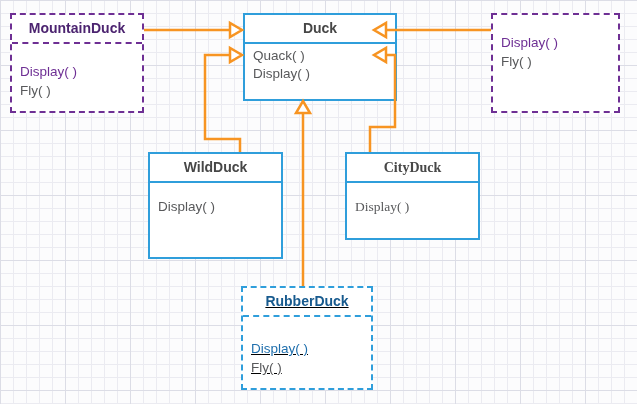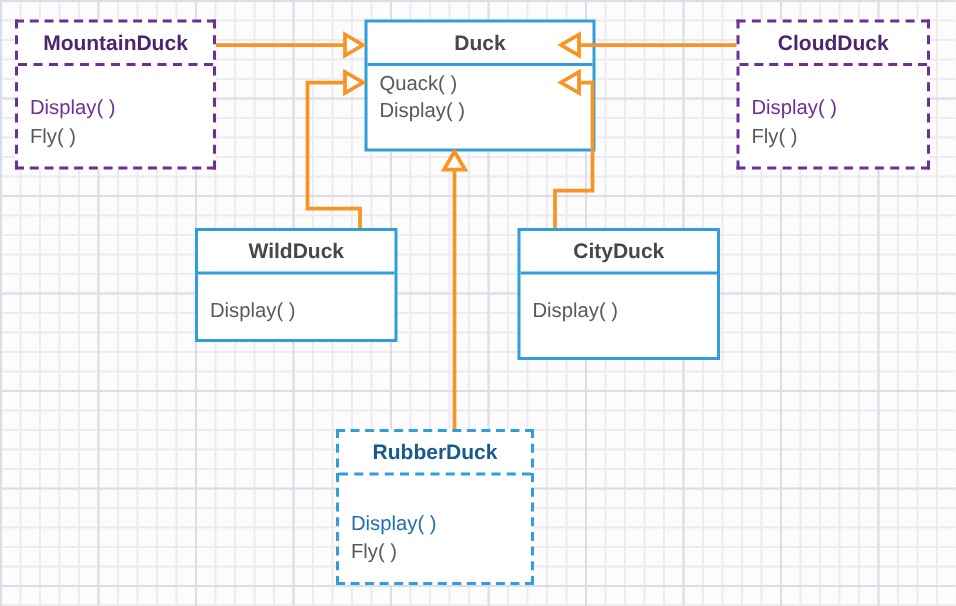--- a/index.html
+++ b/index.html
@@ -91,42 +91,41 @@
 
   <div class="uml-box solid-blue" style="left:243px; top:13px; width:154px; height:88px;">
     <div class="uml-title">Duck</div>
     <div class="uml-methods">
       <div class="mm">Quack( )</div>
       <div class="mm">Display( )</div>
     </div>
   </div>
 
   <div class="uml-box dashed-purple" style="left:491px; top:13px; width:129px; height:100px;">
-    <div class="uml-title">CloudDuck</div>
     <div class="uml-methods pad-lg lh-19">
       <div class="mm accent-purple">Display( )</div>
       <div class="mm">Fly( )</div>
     </div>
   </div>
 
-  <div class="uml-box solid-blue" style="left:130px; top:152px; width:135px; height:76px;">
+  <div class="uml-box solid-blue" style="left:148px; top:152px; width:135px; height:107px;">
     <div class="uml-title">WildDuck</div>
     <div class="uml-methods pad-md">
       <div class="mm">Display( )</div>
     </div>
   </div>
 
-  <div class="uml-box solid-blue" style="left:345px; top:152px; width:135px; height:88px;">
+  <div class="uml-box solid-blue" style="left:345px; top:152px; width:135px; height:88px;font-family:Liberation Serif, serif;">
     <div class="uml-title">CityDuck</div>
     <div class="uml-methods pad-md">
       <div class="mm">Display( )</div>
     </div>
   </div>
 
-  <div class="uml-box dashed-blue" style="left:224px; top:286px; width:132px; height:104px;">
+  <div class="uml-box dashed-blue" style="left:241px; top:286px; width:132px; height:104px;text-decoration:underline;">
     <div class="uml-title">RubberDuck</div>
     <div class="uml-methods pad-xl lh-19">
       <div class="mm accent-blue">Display( )</div>
       <div class="mm">Fly( )</div>
     </div>
   </div>
 
   <svg class="arrows" viewBox="0 0 637 404">
     <g>
       <path d="M144,30 H230"></path>

